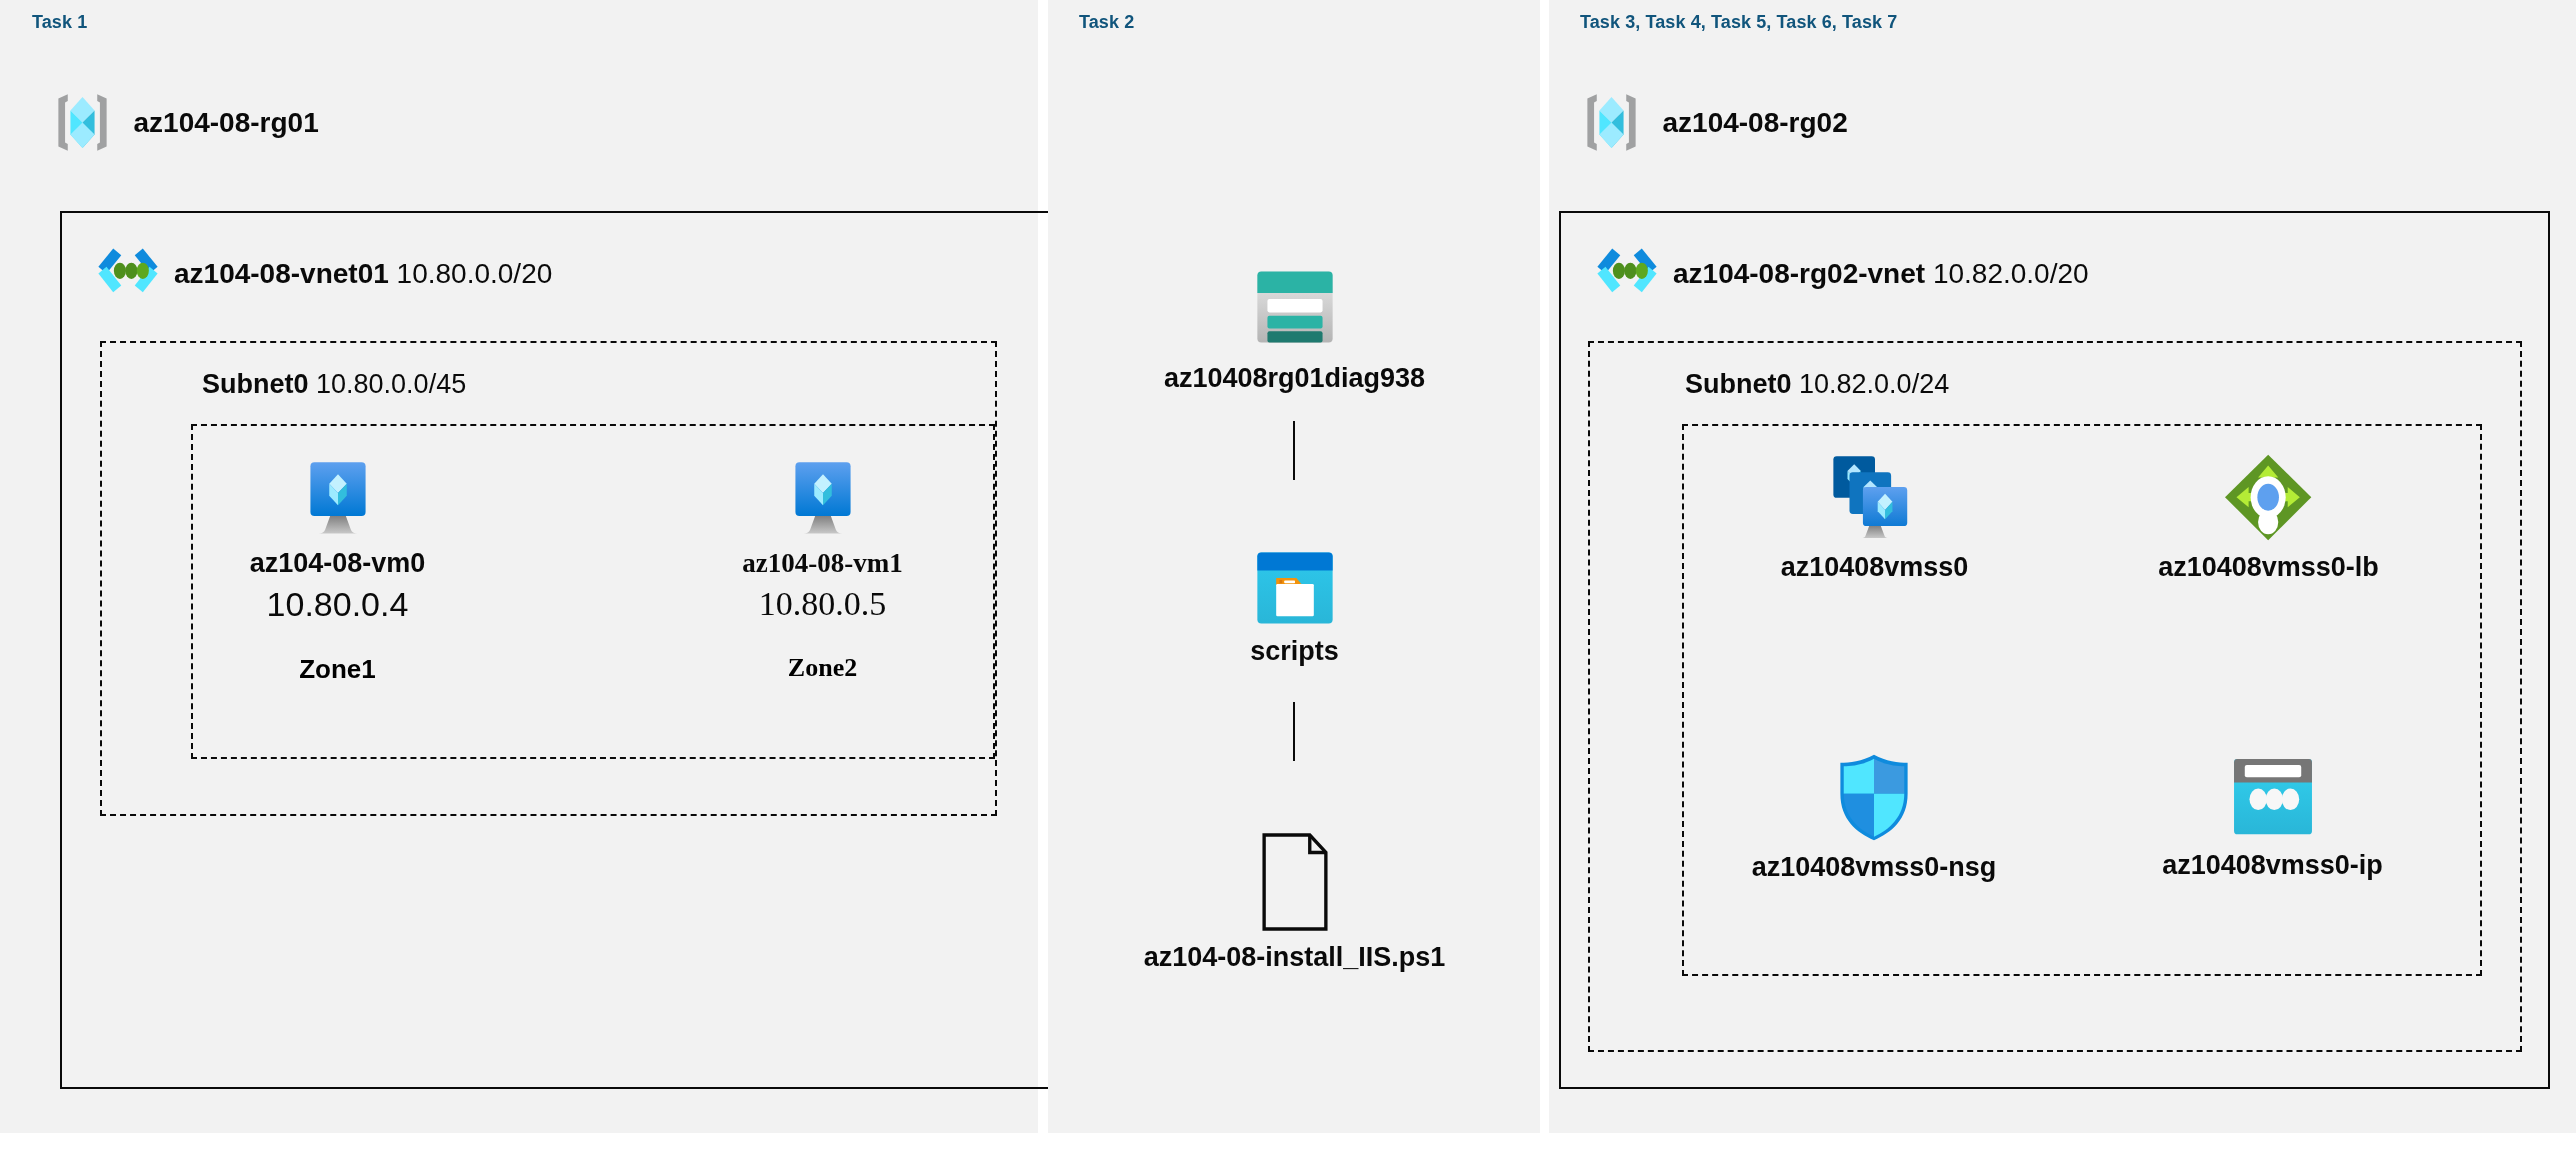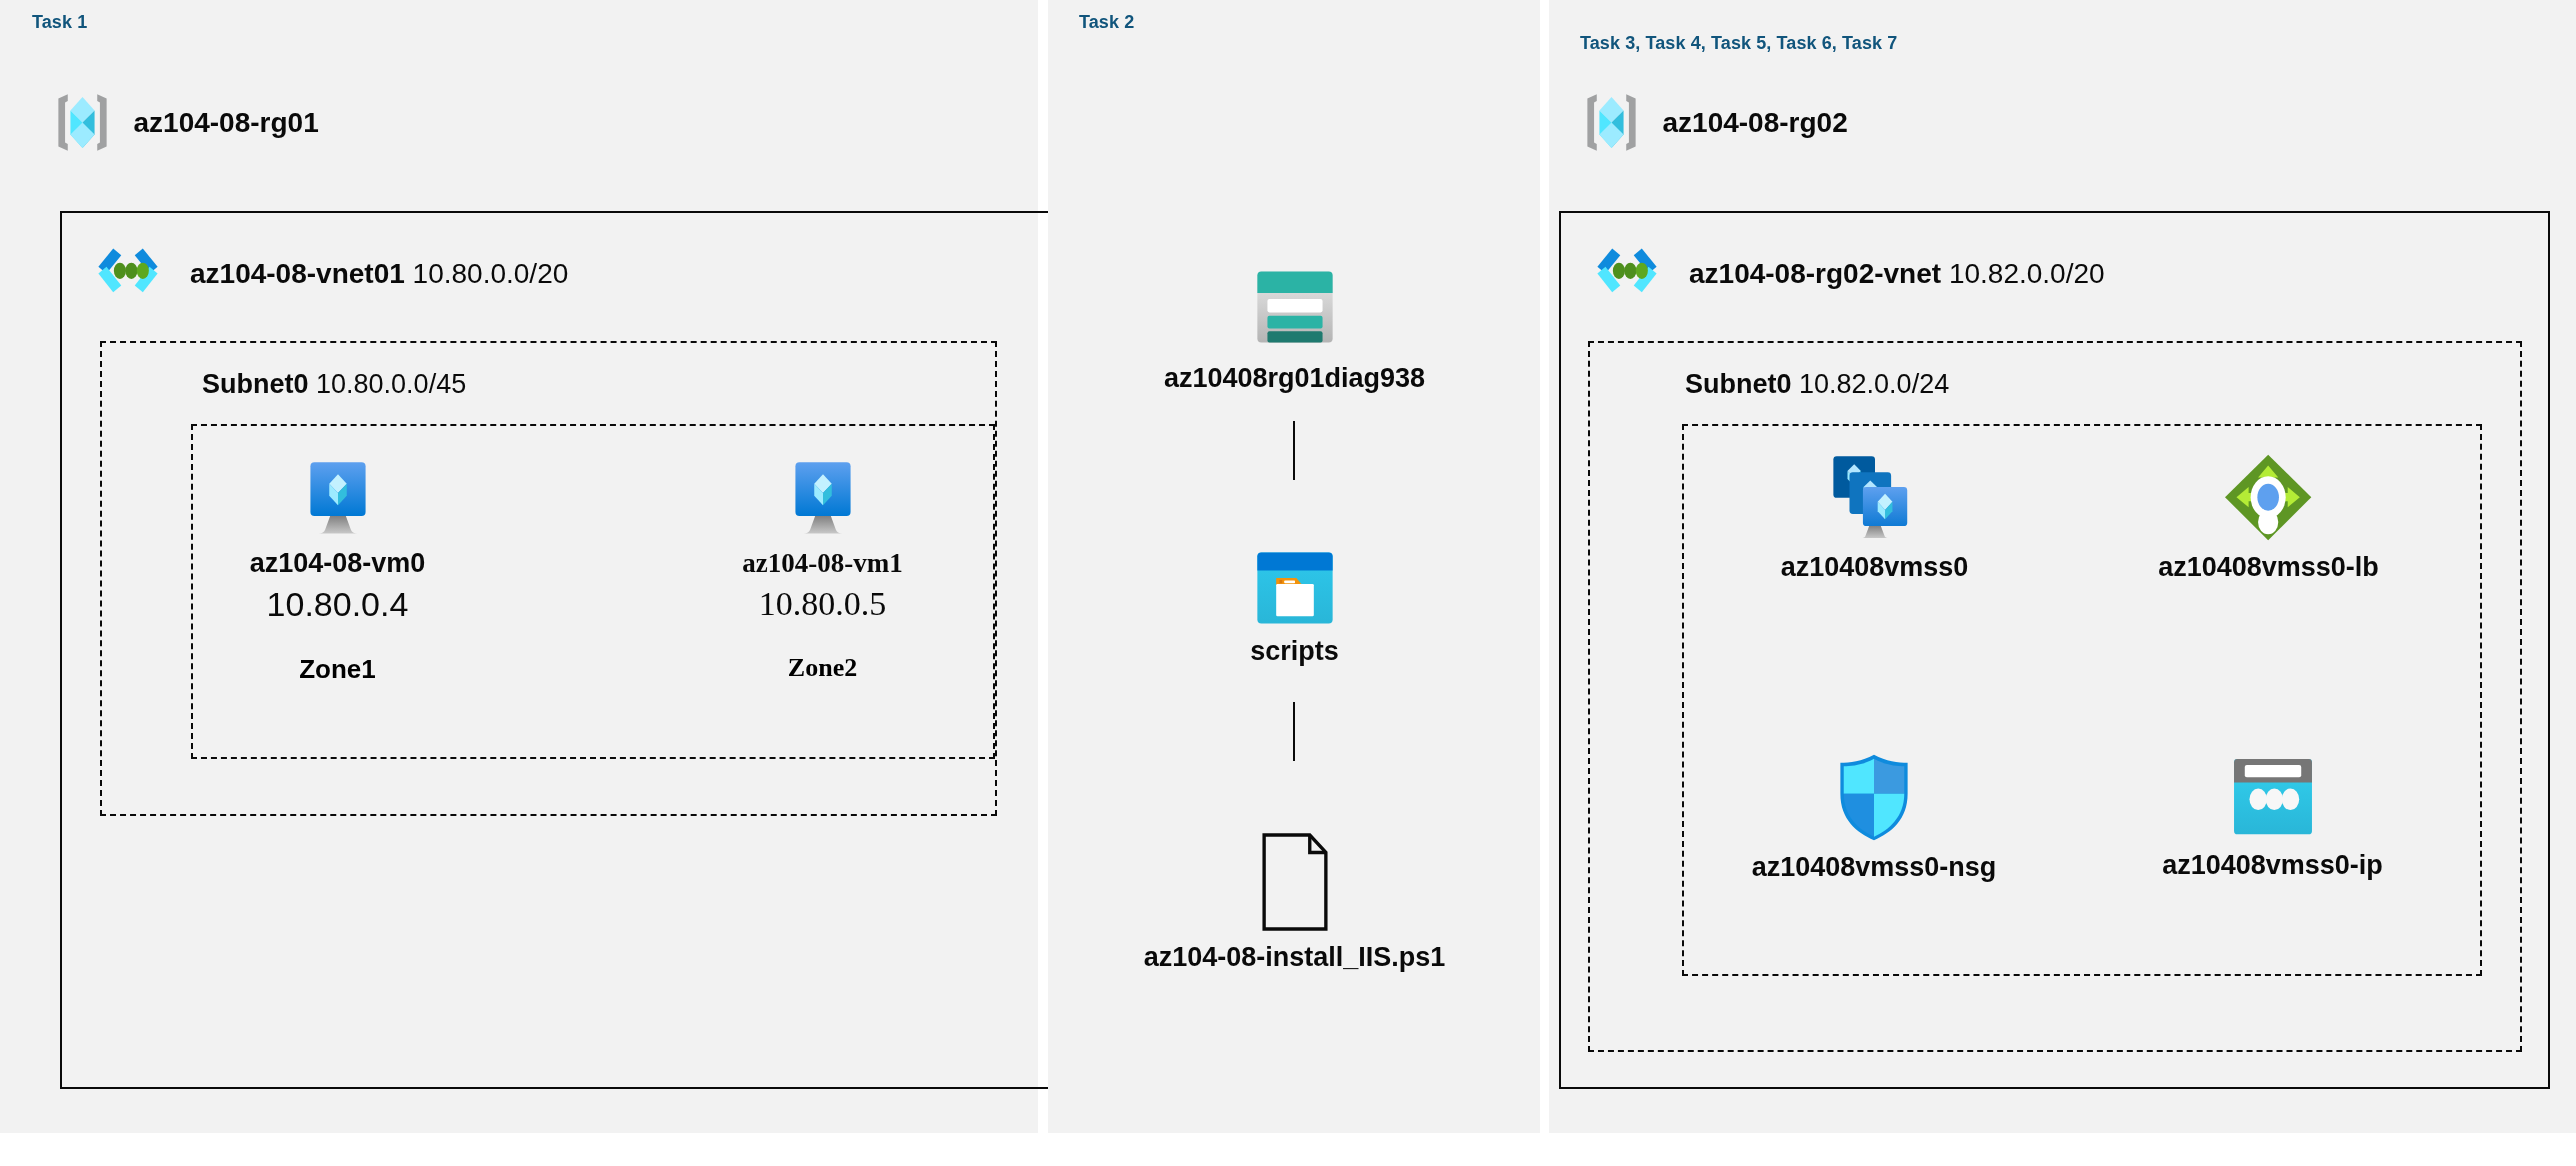--- a/index.html
+++ b/index.html
@@ -6,21 +6,21 @@
   body{font-family:"Liberation Sans",sans-serif;}
   #stage{position:relative;width:2576px;height:1166px;background:#ffffff;overflow:hidden;}
 
   .panel{position:absolute;background:#f2f2f2;}
   .panel-title{position:absolute;color:#11557c;font-weight:bold;font-size:18px;letter-spacing:0.1px;white-space:nowrap;}
 
   .rg-row{position:absolute;display:flex;align-items:center;gap:17.5px;}
   .rg-label{font-size:28px;font-weight:bold;color:#0a0a0a;white-space:nowrap;}
 
   .vnet-box{position:absolute;border:2.7px solid #0a0a0a;background:transparent;box-sizing:border-box;}
-  .vnet-row{position:absolute;display:flex;align-items:center;gap:27px;}
+  .vnet-row{position:absolute;display:flex;align-items:center;gap:11px;}
   .vnet-label{font-size:28px;color:#0a0a0a;white-space:nowrap;}
   .vnet-label b{font-weight:bold;}
   .vnet-label span{font-weight:normal;}
 
   .subnet-box{position:absolute;border:2.7px dashed #0a0a0a;box-sizing:border-box;}
   .subnet-label{position:absolute;font-size:27px;color:#0a0a0a;white-space:nowrap;}
   .subnet-label b{font-weight:bold;}
   .subnet-label span{font-weight:normal;}
 
   .node{position:absolute;display:flex;flex-direction:column;align-items:center;}
@@ -181,21 +181,21 @@
     <span>
       <svg width="86" height="102" viewBox="0 0 128 152">
         <path d="M18 6 H86 L110 32 V146 H18 Z" fill="#f2f2f2" stroke="#0a0a0a" stroke-width="5"></path>
         <path d="M86 6 V32 H110" fill="none" stroke="#0a0a0a" stroke-width="5"></path>
       </svg>
     </span>
     <span class="node-name gap12">az104-08-install_IIS.ps1</span>
   </div>
 
   <div class="panel" style="left:1549px;top:0px;width:1027px;height:1133px;"></div>
-  <div class="panel-title" style="left:1580px;top:12px;margin-top:21px;">Task 3, Task 4, Task 5, Task 6, Task 7</div>
+  <div class="panel-title" style="left:1580px;top:12px;">Task 3, Task 4, Task 5, Task 6, Task 7</div>
 
   <div class="rg-row" style="left:1578px;top:89px;">
     <span>
       <svg width="67" height="67" viewBox="0 0 100 100">
         <path d="M28 8 L14 14 L14 86 L28 92 L28 82 L24 80 L24 20 L28 18 Z" fill="#a0a1a2"></path>
         <path d="M72 8 L86 14 L86 86 L72 92 L72 82 L76 80 L76 20 L72 18 Z" fill="#a0a1a2"></path>
         <path d="M50 12 L68 32 L50 50 L32 32 Z" fill="#9cebff"></path>
         <path d="M50 50 L68 32 L68 68 L50 88 Z" fill="#32bedd"></path>
         <path d="M50 50 L32 32 L32 68 L50 88 Z" fill="#50e6ff"></path>
         <path d="M50 50 L68 68 L50 88 L32 68 Z" fill="#9cebff"></path>

